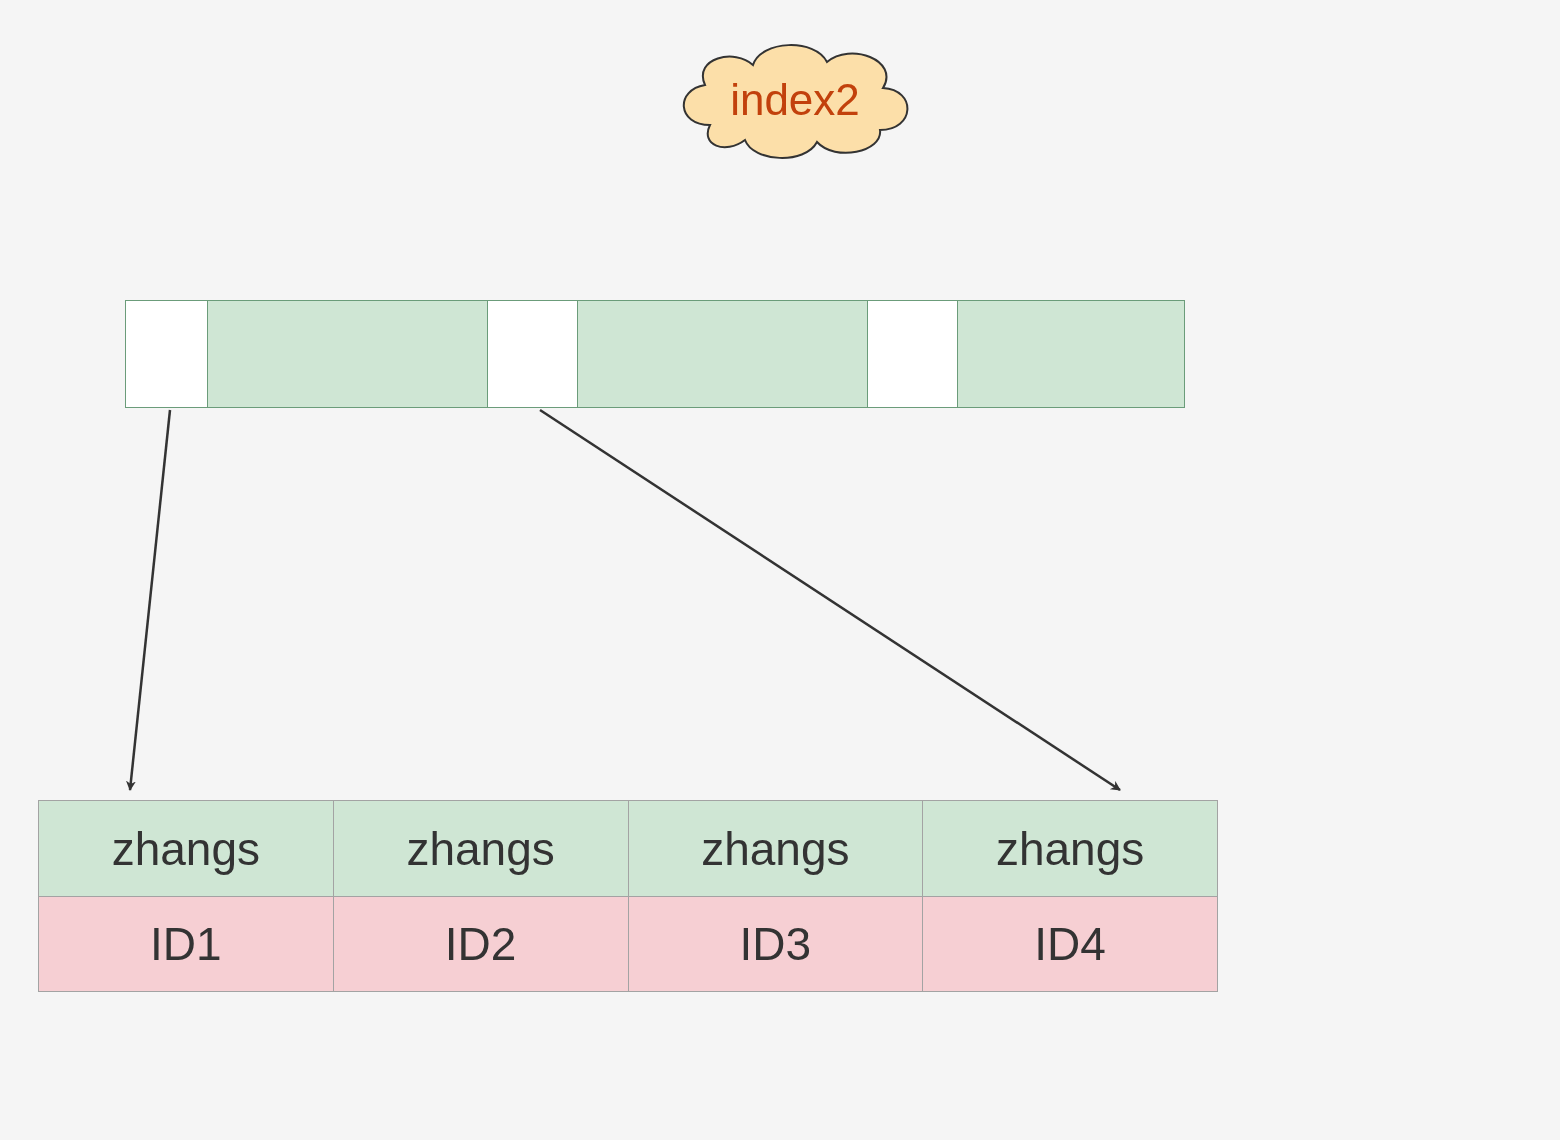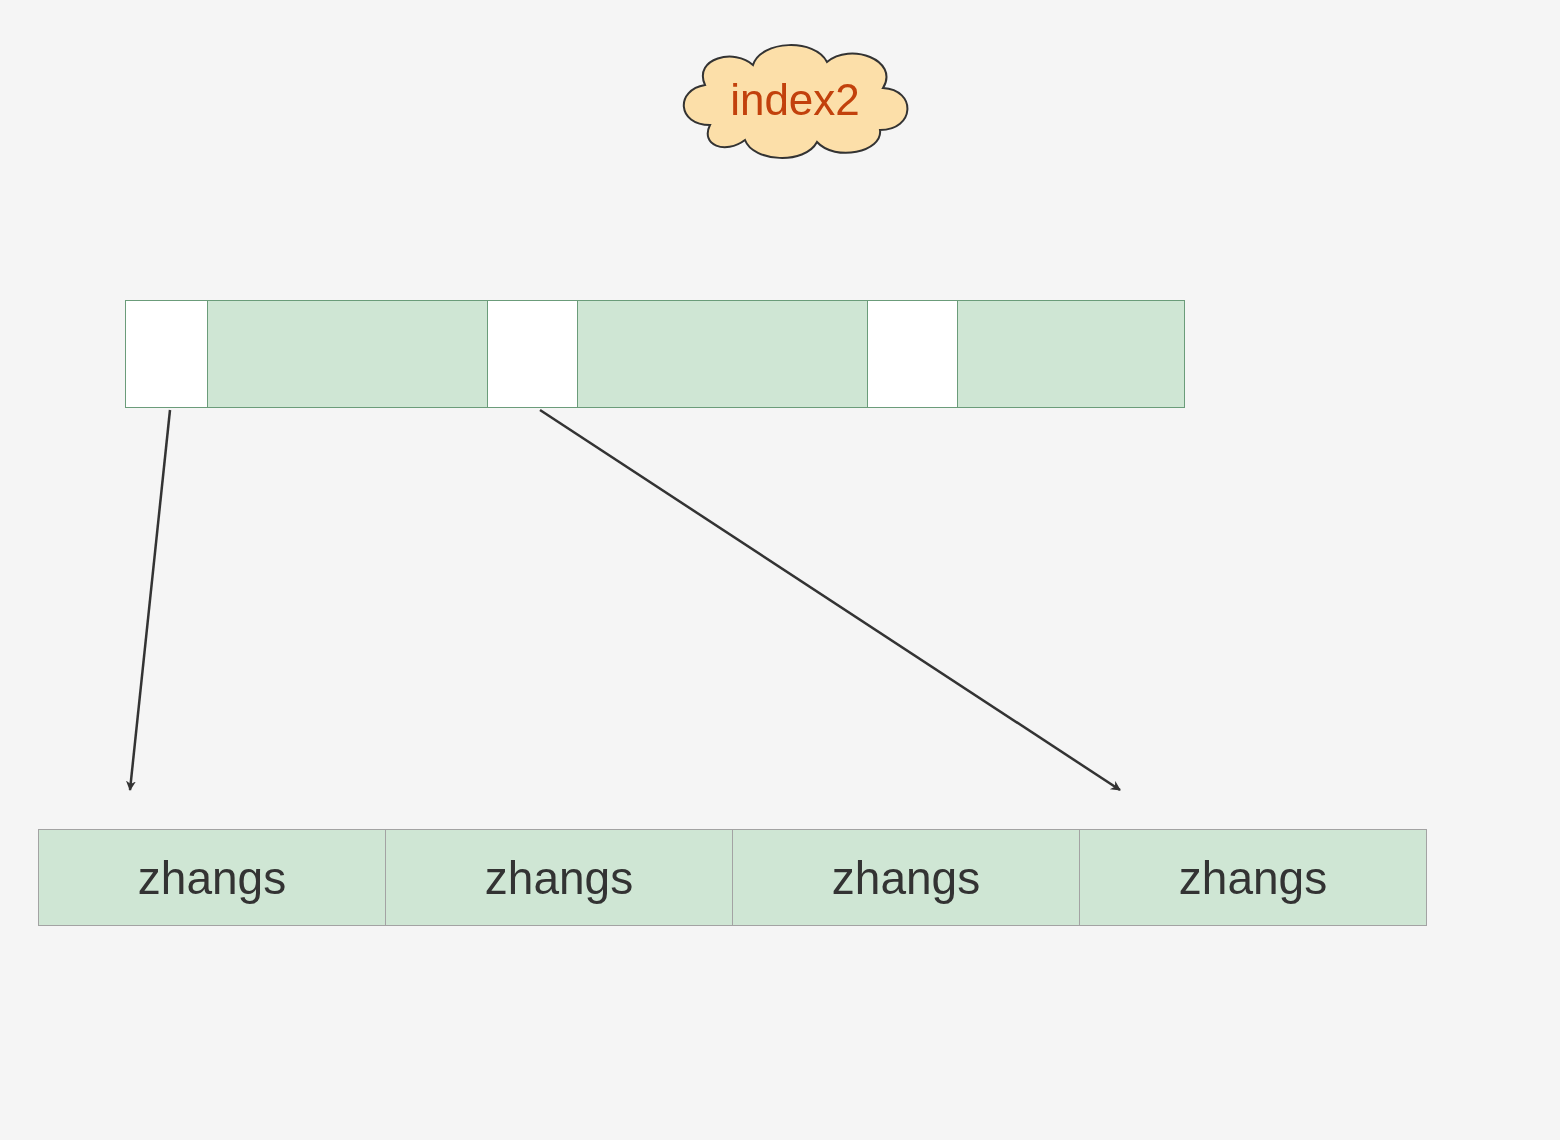--- a/index.html
+++ b/index.html
@@ -55,23 +55,22 @@
   .w-s { flex: 0 0 82px; }
   .w-s2 { flex: 0 0 90px; }
   .w-l1 { flex: 0 0 280px; }
   .w-l2 { flex: 0 0 290px; }
   .w-l3 { flex: 1; }
 
   .leaf-table {
     position: absolute;
     left: 38px;
     top: 800px;
-    width: 1389px;
+    width: 1180px;
     border: 1px solid #a3a3a3;
-    margin-top: 29px;
   }
   .leaf-row {
     display: flex;
     height: 95px;
   }
   .leaf-cell {
     flex: 1;
     border-right: 1px solid #a3a3a3;
     display: flex;
     align-items: center;
@@ -122,20 +121,26 @@
     <div class="index-cell green w-l3"></div>
   </div>
 
   <div class="leaf-table">
     <div class="leaf-row row-green">
       <div class="leaf-cell">zhangs</div>
       <div class="leaf-cell">zhangs</div>
       <div class="leaf-cell">zhangs</div>
       <div class="leaf-cell">zhangs</div>
     </div>
+    <div class="leaf-row row-pink">
+      <div class="leaf-cell">ID1</div>
+      <div class="leaf-cell">ID2</div>
+      <div class="leaf-cell">ID3</div>
+      <div class="leaf-cell">ID4</div>
+    </div>
   </div>
 
   <svg class="overlay">
     <defs>
       <marker id="arrowhead" markerWidth="12" markerHeight="12" refX="9" refY="5" orient="auto" markerUnits="userSpaceOnUse">
         <path d="M0,0 L10,5 L0,10 L3,5 Z" fill="#333"></path>
       </marker>
     </defs>
     <line x1="170" y1="410" x2="130" y2="790" stroke="#333" stroke-width="2.5" marker-end="url(#arrowhead)"></line>
     <line x1="540" y1="410" x2="1120" y2="790" stroke="#333" stroke-width="2.5" marker-end="url(#arrowhead)"></line>

